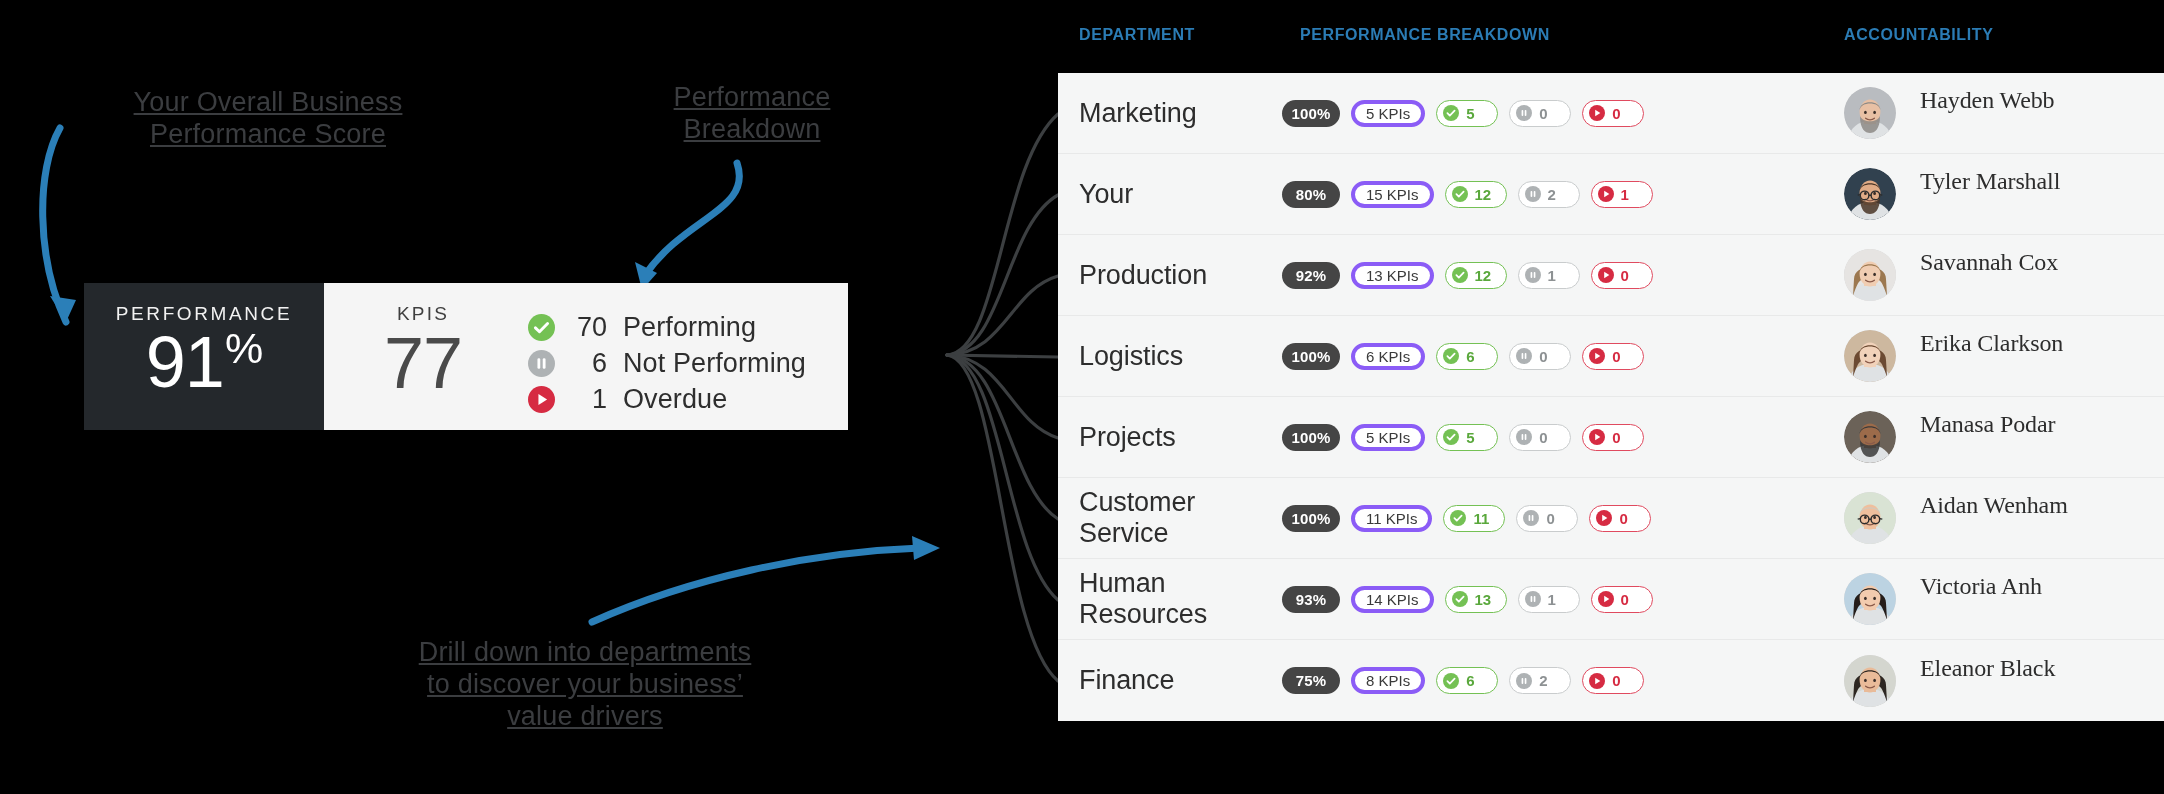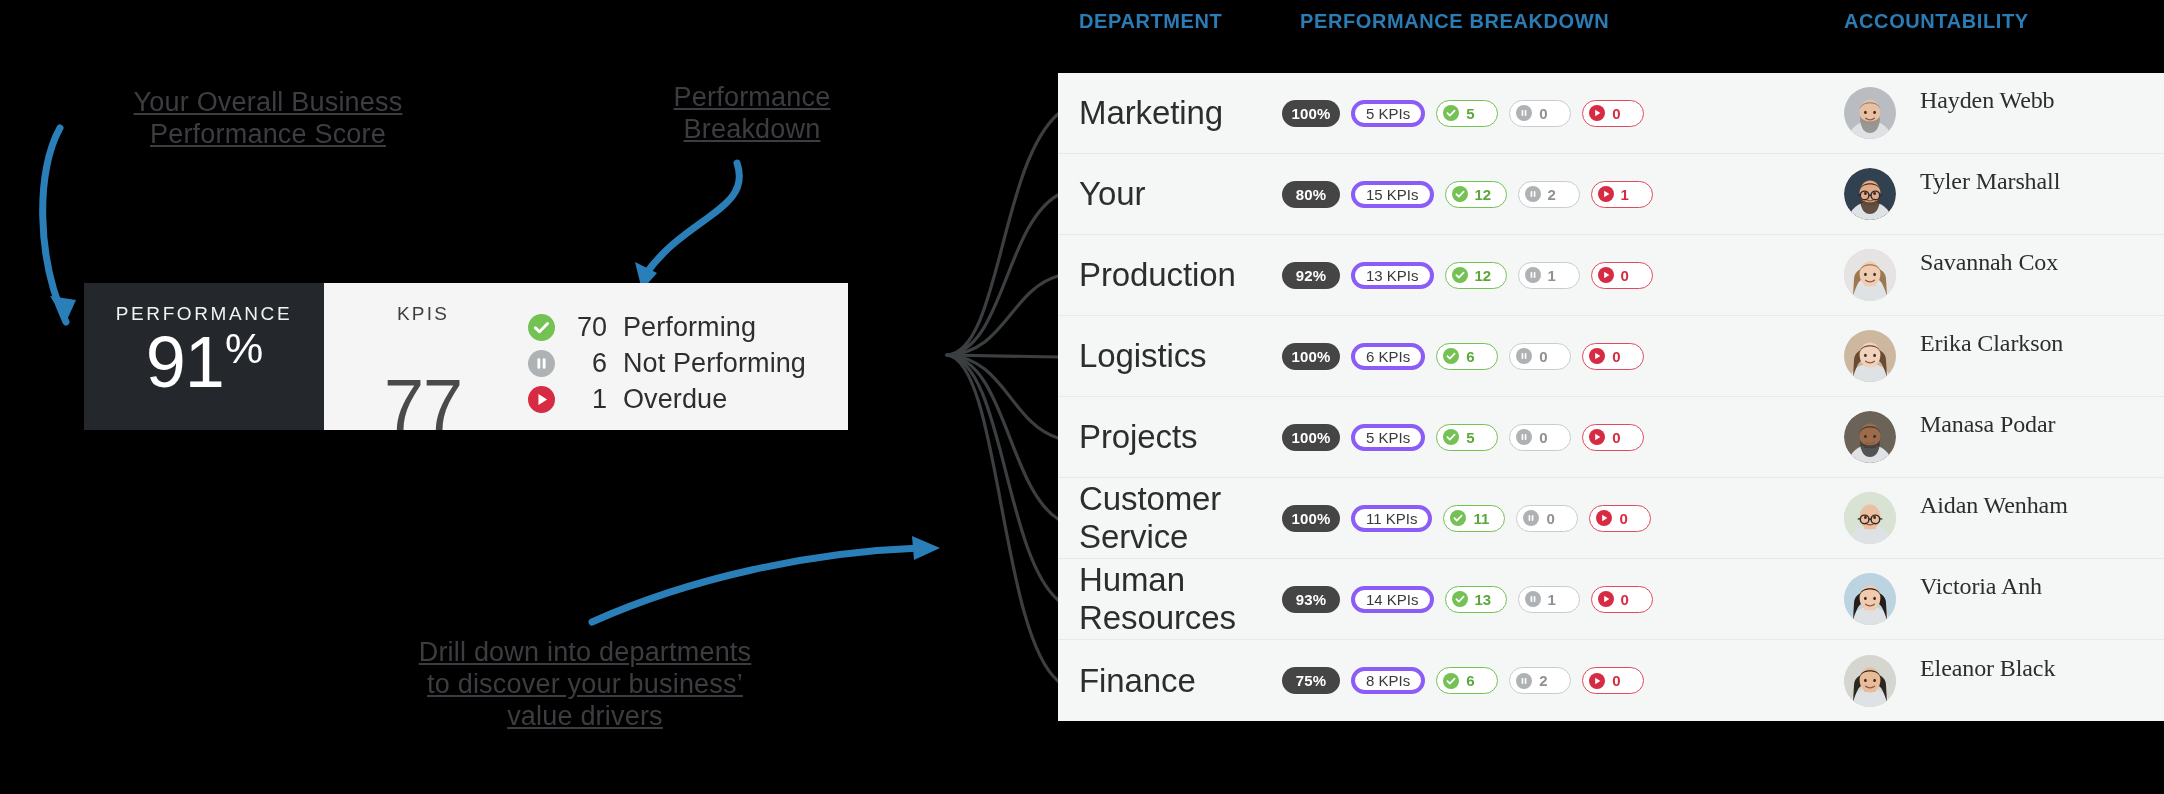--- a/index.html
+++ b/index.html
@@ -39,56 +39,56 @@
     font-size:72px;line-height:.98;font-weight:300;margin-top:2px;
     letter-spacing:-1px;display:flex;align-items:flex-start;
   }
   #perf-value .pct{font-size:43px;font-weight:300;margin-left:1px;}
 
   #kpi-panel{
     flex:1;background:#f5f5f5;display:flex;align-items:flex-start;
     padding-top:20px;box-sizing:border-box;
   }
   #kpi-total-wrap{
-    width:198px;display:flex;flex-direction:column;align-items:center;gap:36px;
+    width:198px;display:flex;flex-direction:column;align-items:center;
   }
   #kpi-total-label{font-size:19px;letter-spacing:2.2px;color:#3f3f3f;font-weight:400;}
-  #kpi-total-value{font-size:72px;line-height:1.0;font-weight:300;color:#4a4a4a;letter-spacing:-1px;margin-top:8px;}
+  #kpi-total-value{font-size:72px;line-height:1.0;font-weight:300;color:#4a4a4a;letter-spacing:-1px;margin-top:2px;}
 
   #kpi-legend{flex:1;padding-left:6px;padding-top:6px;}
   .legend-row{display:flex;align-items:center;height:36px;}
   .legend-dot{width:27px;height:27px;border-radius:50%;flex:0 0 27px;
     display:flex;align-items:center;justify-content:center;}
   .legend-dot svg{display:block;}
   .legend-count{width:52px;text-align:right;font-size:27px;color:#2e2e2e;
     font-weight:400;margin-right:16px;}
   .legend-text{font-size:27px;color:#2e2e2e;font-weight:400;letter-spacing:.1px;}
 
   
   #dept-table{
     position:absolute;left:1058px;top:73px;width:1106px;height:648px;
     background:#f5f6f6;
   }
   #table-head{
-    position:absolute;left:1058px;top:10px;width:1106px;height:30px;
-    color:#2b7cb5;font-size:20px;font-weight:700;letter-spacing:.6px;
+    position:absolute;left:1058px;top:26px;width:1106px;height:30px;
+    color:#2b7cb5;font-size:16px;font-weight:700;letter-spacing:.6px;
   }
   #table-head span{position:absolute;top:0;white-space:nowrap;}
   #th-department{left:21px;}
   #th-performance{left:242px;}
   #th-accountability{left:786px;}
 
   .trow{
     height:81px;display:flex;align-items:center;
     border-bottom:1px solid #e8e9e9;box-sizing:border-box;position:relative;
   }
   .trow:last-child{border-bottom:none;}
   .dept-name{
     width:224px;padding-left:21px;box-sizing:border-box;
-    font-size:33px;color:#2d2d2d;font-weight:400;letter-spacing:-.1px;
+    font-size:27px;color:#2d2d2d;font-weight:400;letter-spacing:-.1px;
   }
   .badges{display:flex;align-items:center;gap:11px;}
   .badge{
     height:27px;border-radius:14px;display:flex;align-items:center;
     justify-content:center;box-sizing:border-box;font-size:15px;font-weight:600;
   }
   .badge-pct{width:58px;background:#454545;color:#fff;letter-spacing:.2px;}
   .badge-kpis{min-width:66px;padding:0 11px;border:4px solid #8b5cf6;background:#fff;
     color:#3a3a3a;font-weight:400;font-size:15px;}
   .badge-ico{min-width:62px;padding:0 10px 0 6px;border:1px solid #ccc;background:#fff;

